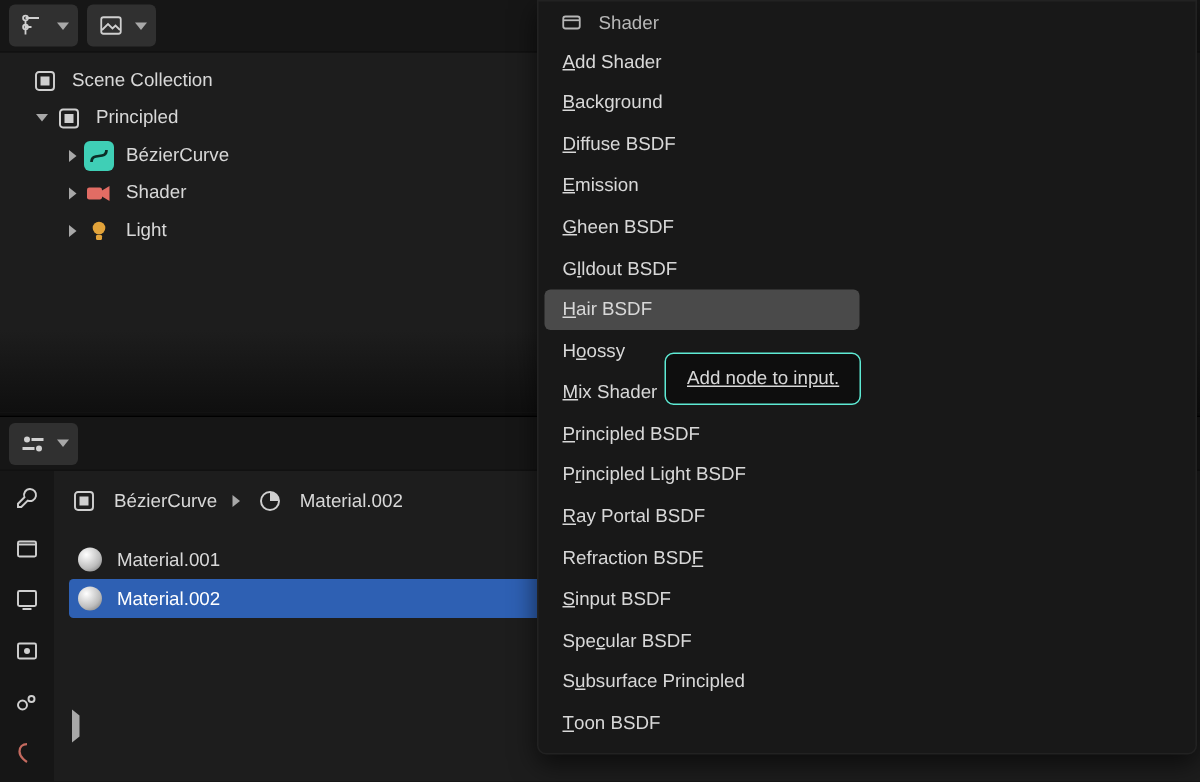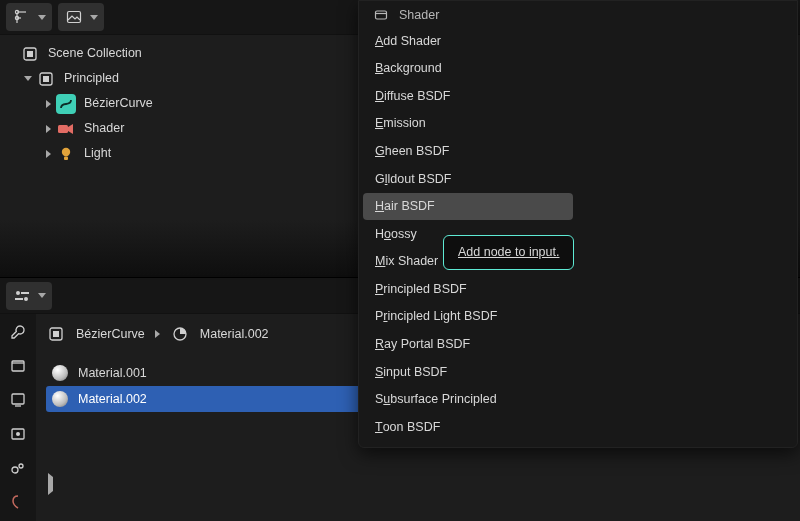--- a/index.html
+++ b/index.html
@@ -367,23 +367,33 @@
           <span>P</span>
           <span class="hotchar">r</span>
           <span>incipled Light BSDF</span>
         </div>
         <div class="item">
           <span></span>
           <span class="hotchar">R</span>
           <span>ay Portal BSDF</span>
         </div>
         <div class="item">
+          <span>Refraction BSD</span>
+          <span class="hotchar">F</span>
+          <span></span>
+        </div>
+        <div class="item">
           <span></span>
           <span class="hotchar">S</span>
           <span>input BSDF</span>
+        </div>
+        <div class="item">
+          <span>Spe</span>
+          <span class="hotchar">c</span>
+          <span>ular BSDF</span>
         </div>
         <div class="item">
           <span>S</span>
           <span class="hotchar">u</span>
           <span>bsurface Principled</span>
         </div>
         <div class="item">
           <span></span>
           <span class="hotchar">T</span>
           <span>oon BSDF</span>

